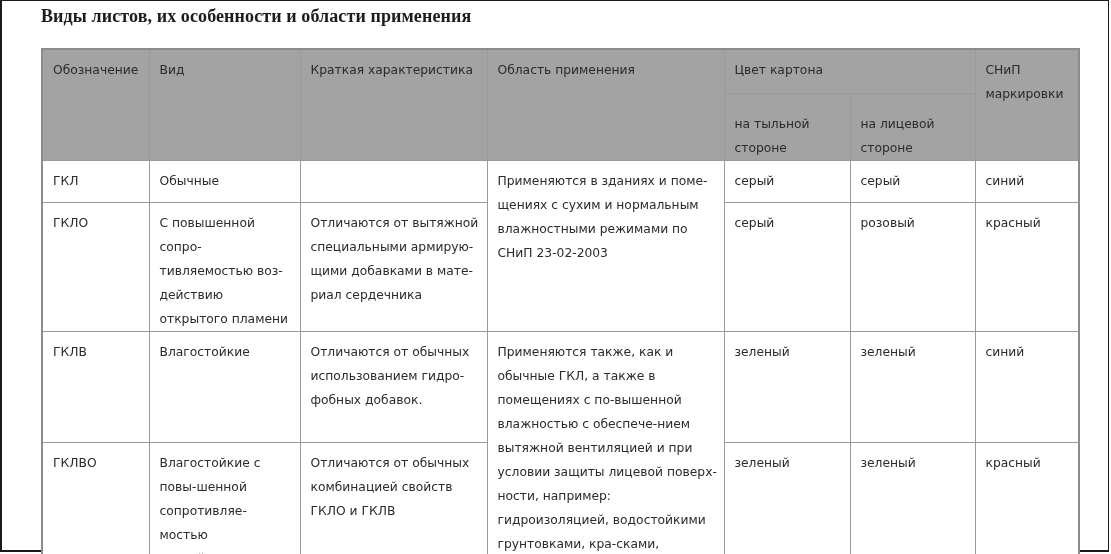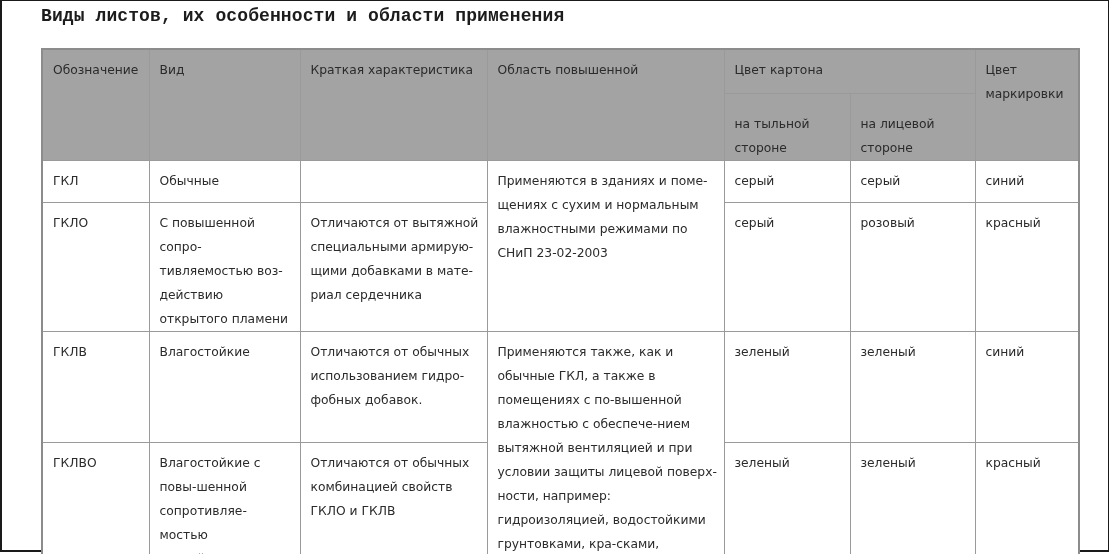--- a/index.html
+++ b/index.html
@@ -4,21 +4,21 @@
   <style>
     html, body { margin: 0; padding: 0; background: #ffffff; }
     body { width: 1111px; height: 554px; position: relative; overflow: hidden; }
     .frame {
       position: absolute; left: 0; top: 0; width: 1109px; height: 552px;
       border: 1px solid #1a1a1a; border-left: 2px solid #1a1a1a; border-bottom: 2px solid #1a1a1a;
       box-sizing: border-box;
     }
     .title {
       position: absolute; left: 41px; top: 6px;
-      font-family: Liberation Mono, monospace; font-weight: bold; font-size: 18px;
+      font-family: Liberation Serif, serif; font-weight: bold; font-size: 18px;
       color: #1c1c1c; letter-spacing: 0.1px;
     }
     table.grid {
       position: absolute; left: 41px; top: 48px; width: 1037px;
       border-collapse: collapse;
       font-family: "DejaVu Sans", sans-serif; font-size: 12.3px; color: #2b2b2b;
       border: 2px solid #8c8c8c;
       table-layout: fixed;
     }
     table.grid th, table.grid td {
@@ -48,23 +48,23 @@
       <col class="c4">
       <col class="c5">
       <col class="c6">
       <col class="c7">
   </colgroup>
   <thead>
     <tr class="h1">
       <th rowspan="2">Обозначение</th>
       <th rowspan="2">Вид</th>
       <th rowspan="2">Краткая характеристика</th>
-      <th rowspan="2">Область повышенной</th>
+      <th rowspan="2">Область применения</th>
       <th colspan="2">Цвет картона</th>
-      <th rowspan="2">Цвет маркировки</th>
+      <th rowspan="2">СНиП маркировки</th>
     </tr>
     <tr class="h2">
       <th class="sub">на тыльной стороне</th>
       <th class="sub">на лицевой стороне</th>
     </tr>
   </thead>
   <tbody>
     <tr class="r1">
       <td>ГКЛ</td>
       <td>Обычные</td>

